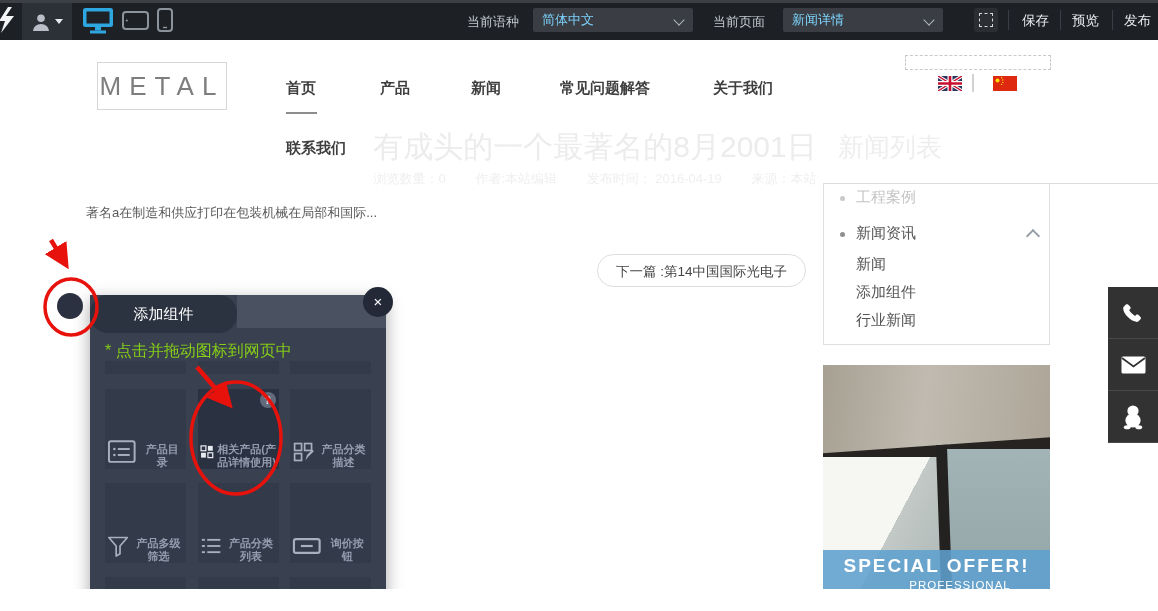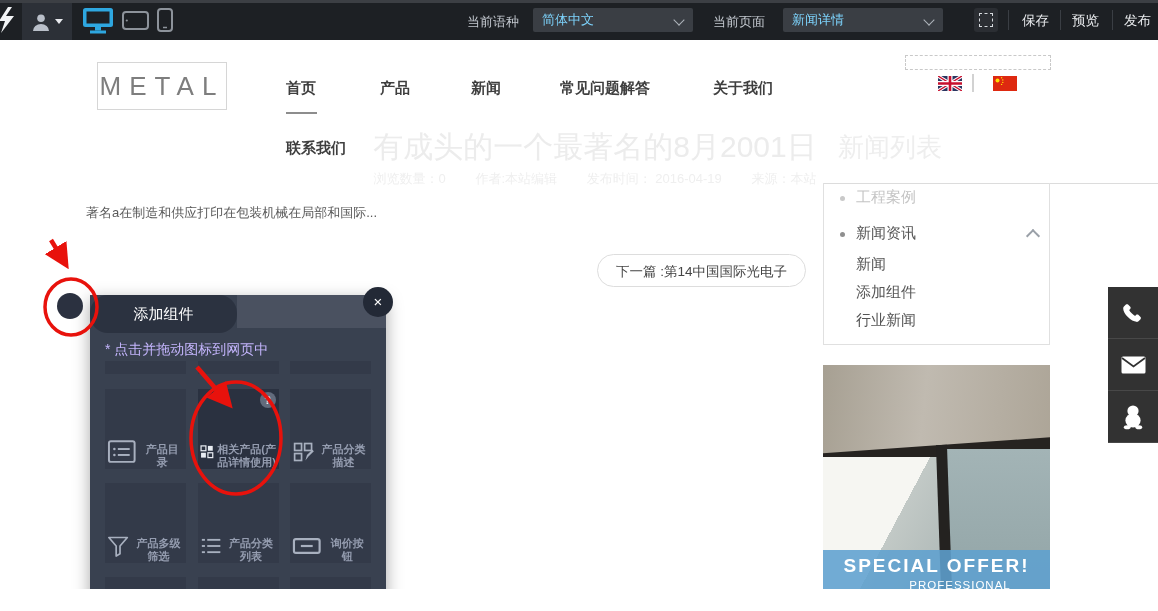--- a/index.html
+++ b/index.html
@@ -58,21 +58,21 @@
   #photo-bottom{position:absolute;left:0;top:240px;width:227px;height:6px;background:#3a3833;}
 
   
   .rail-btn{left:1108px;width:50px;height:51px;background:#323232;border-bottom:1px solid #484848;display:flex;align-items:center;justify-content:center;cursor:pointer;}
 
   
   #popup{left:90px;top:295px;width:296px;height:316px;background:#394150;box-shadow:0 5px 16px rgba(0,0,0,.35);}
   #popup-header-rest{position:absolute;left:147px;top:0;right:0;height:33px;background:#4a5160;}
   #popup-tab{position:absolute;left:0;top:0;width:147px;height:38px;background:#2b3240;color:#fff;font-size:15px;text-align:center;line-height:38px;cursor:pointer;border-radius:18px;}
   #popup-close{position:absolute;left:273px;top:-8px;width:30px;height:30px;border-radius:50%;background:#232936;color:#fff;font-size:15px;text-align:center;line-height:30px;cursor:pointer;}
-  #popup-hint{position:absolute;left:15px;top:46px;font-size:14px;color:#c4b5fd;}
+  #popup-hint{position:absolute;left:15px;top:46px;font-size:16px;color:#84cc16;}
   .sliver{position:absolute;top:66px;width:81px;height:13px;background:#333a49;}
   #tile-grid{position:absolute;left:15px;top:94px;display:grid;grid-template-columns:repeat(3,81px);gap:14px 11.5px;}
   .tile{position:relative;width:81px;height:80px;background:#333a49;display:flex;align-items:flex-end;cursor:grab;font-weight:bold;}
   .tile.hl{background:#2a3140;}
   .tile svg{margin-top:9px;}
   .tile .tlabel{margin-top:4px;font-size:11px;line-height:13px;color:#959db0;text-align:center;word-break:break-all;padding:0 2px;}
   #help-badge{position:absolute;right:3px;top:3px;width:16px;height:16px;border-radius:50%;background:#626b7c;color:#e8ecf2;font-size:11px;text-align:center;line-height:16px;}
 
   #annot{left:0;top:0;width:1158px;height:611px;pointer-events:none;z-index:50;}
 </style>

